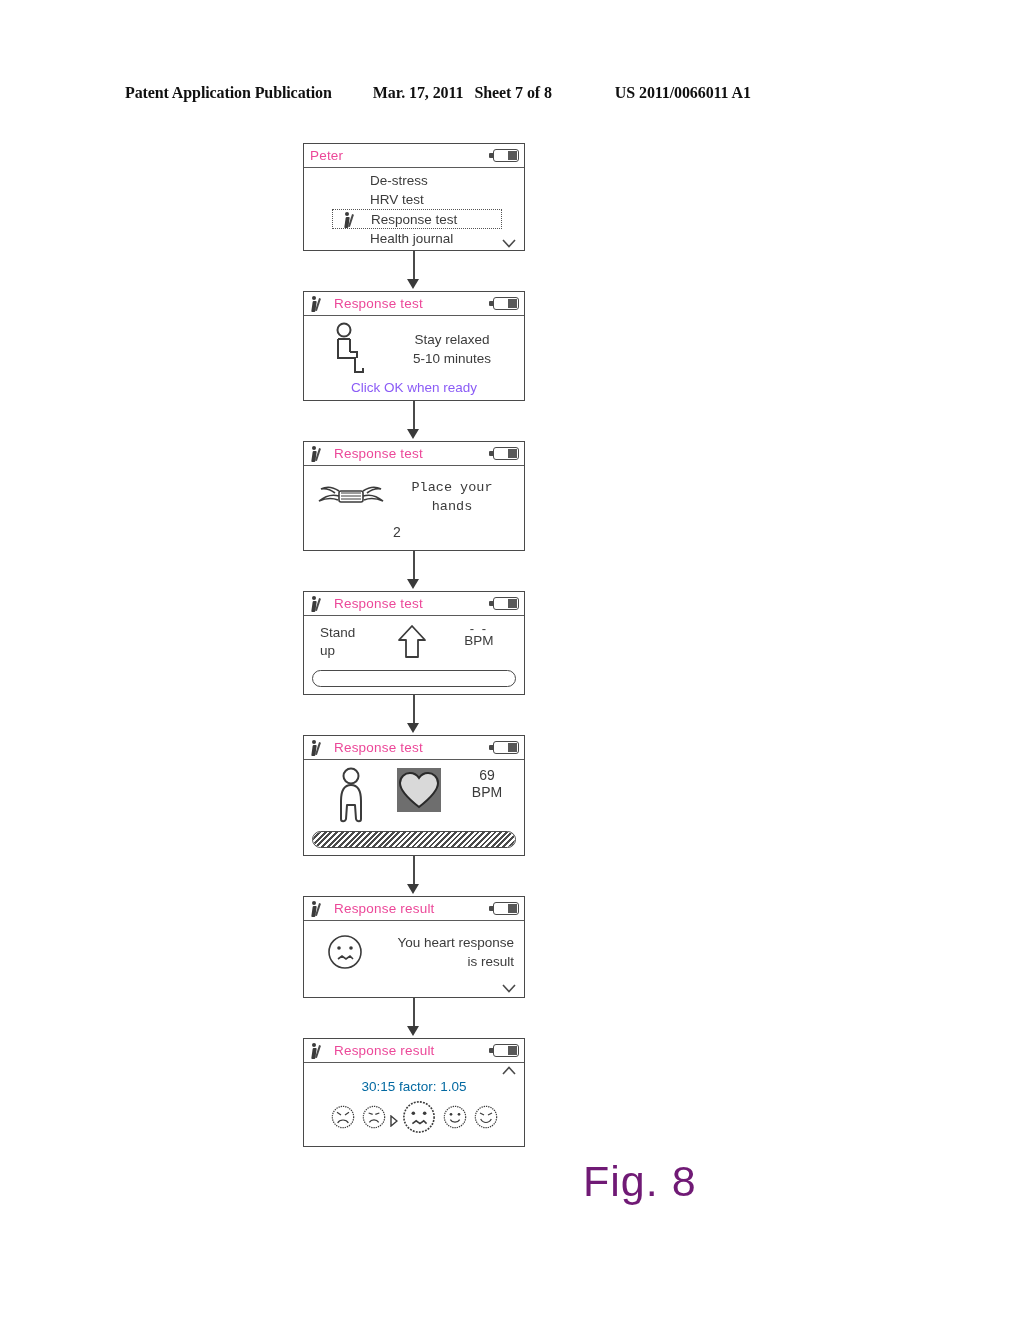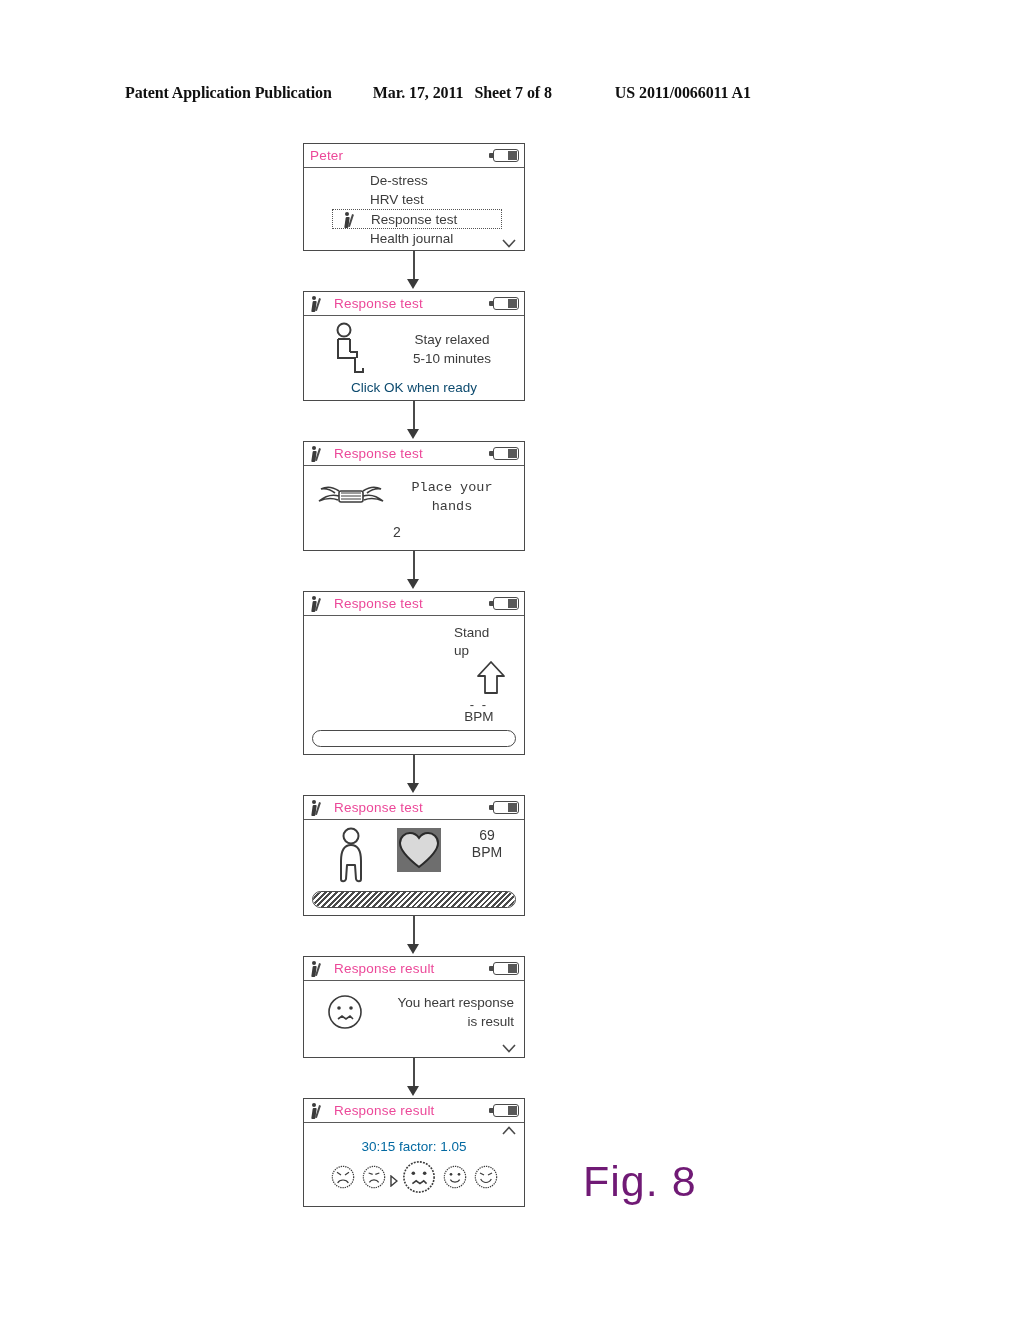--- a/index.html
+++ b/index.html
@@ -198,21 +198,21 @@
   .text-cell {
     flex: 1;
     text-align: center;
     font-size: 13.5px;
     line-height: 19px;
     color: #3b3b3b;
   }
   .footline {
     text-align: center;
     font-size: 13.5px;
-    color: #0c4a6e;
+    color: #8b5cf6;
     padding-bottom: 5px;
   }
 
   
   .icon-sit { width: 40px; height: 54px; }
   .icon-stand { width: 34px; height: 58px; }
   .icon-hands { width: 72px; height: 42px; }
   .icon-heart-box { width: 46px; height: 46px; }
   .icon-arrow-up { width: 30px; height: 36px; }
   .icon-face { width: 36px; height: 36px; }
@@ -222,25 +222,24 @@
     text-align: center;
     font-size: 14px;
     color: #3b3b3b;
     padding: 2px 0 10px 0;
     margin-right: 34px;
   }
 
   
   .standrow {
     display: flex;
-    align-items: flex-end;
+    align-items: flex-start;
     justify-content: space-between;
     padding: 8px 18px 6px 16px;
     box-sizing: border-box;
-    flex-direction: column;
   }
   .stand-label {
     font-size: 13.5px;
     line-height: 18px;
     color: #3b3b3b;
     text-align: left;
     width: 52px;
   }
   .bpm-block {
     text-align: center;

